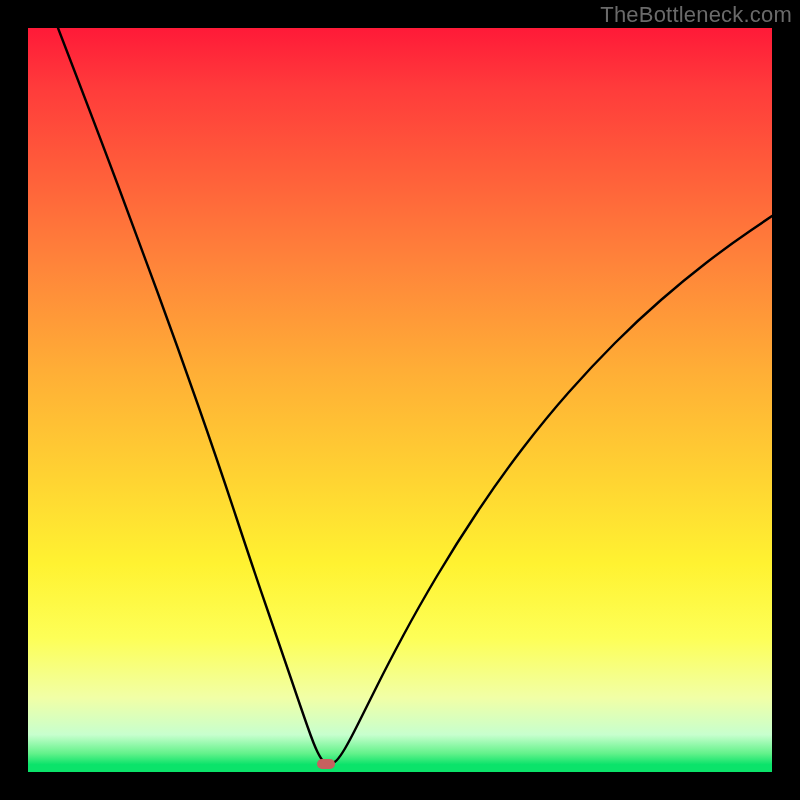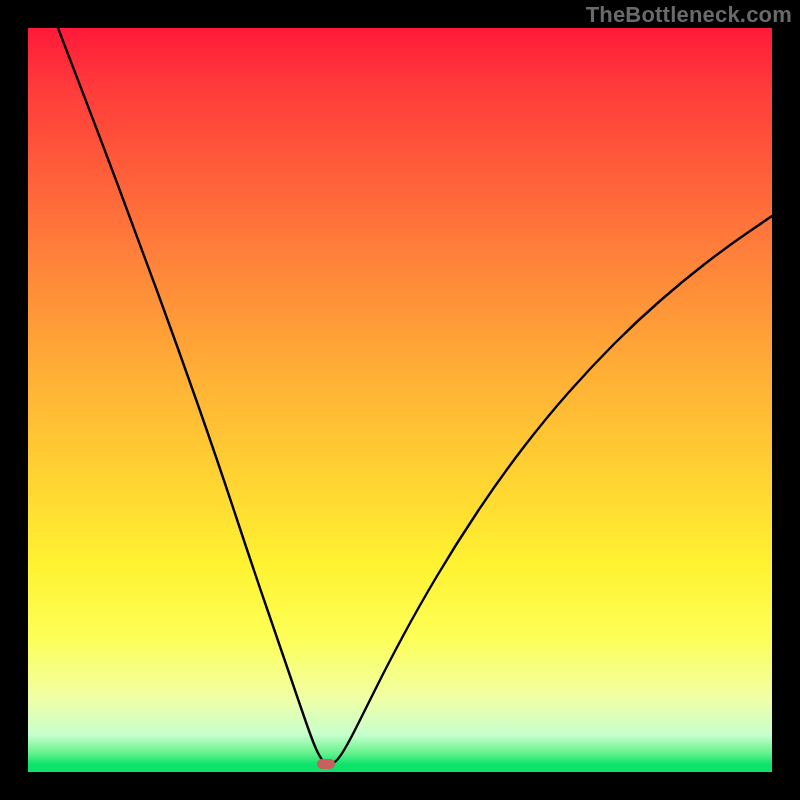--- a/index.html
+++ b/index.html
@@ -55,21 +55,21 @@
     border-radius: 5px;
     background: #c7605f;
     transform: translate(-50%, -50%);
   }
   .watermark {
     position: absolute;
     top: 2px;
     right: 8px;
     color: #6a6a6a;
     font-size: 22px;
-    font-weight: 700;
+    font-weight: 400;
     letter-spacing: 0.2px;
   }
 </style>
 </head>
 <body>
 
 <div class="frame">
   <div class="watermark">TheBottleneck.com</div>
 
   <div class="plot">

